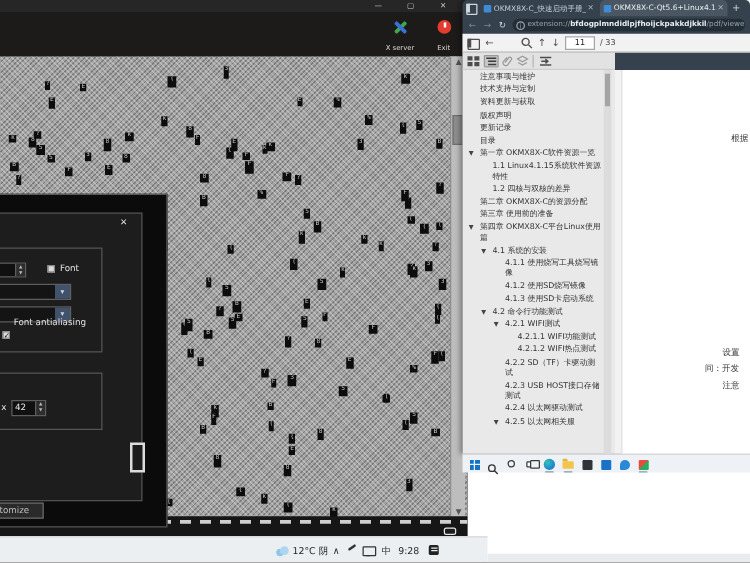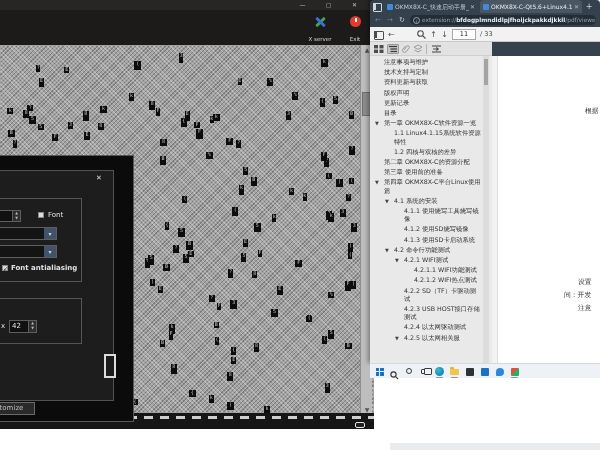--- a/index.html
+++ b/index.html
@@ -340,21 +340,21 @@
         </div>
         <span class="chk" style="left:73px;top:41px;"></span>
         <span class="clab" style="left:83px;top:40px;">Font</span>
         <div class="combo" style="left:6px;top:56px;width:86px;">
           <span class="btn">▾</span>
         </div>
         <div class="combo" style="left:6px;top:74px;width:86px;">
           <span class="btn">▾</span>
         </div>
         <span class="chk" style="left:37px;top:94px;">✓</span>
-        <span class="clab" style="left:46px;top:93px;font-weight:bold;">Font antialiasing</span>
+        <span class="clab" style="left:46px;top:83px;">Font antialiasing</span>
         <div class="grp" id="grp2"></div>
         <span class="clab" style="left:36px;top:151px;">x</span>
         <div class="spin" style="left:44px;top:149px;width:28px;height:13px;">
           <span class="v">42</span>
           <span class="ud">▲<br>▼</span>
         </div>
         <div id="focusbtn"></div>
       </div>
 
       <div class="abs" id="xsb">
@@ -525,15 +525,29 @@
       <div class="tbi" style="left: 124px;">
         <span class="blueapp"></span>
       </div>
       <div class="tbi" style="left: 139px;">
         <span class="colorapp"></span>
         <span class="ul"></span>
       </div>
     </div>
   <div class="abs" id="strip-r"></div>
 
+  <div class="abs" id="tbleft">
+    <div id="weather">
+      <span id="cloud"></span>
+      <span id="wtext">
+        <span>12°C</span> <span>阴</span>
+      </span>
+    </div>
+    <span class="tray" style="left:264px;width:10px;">∧</span>
+    <span class="tray" id="penico" style="left:276px;"></span>
+    <span class="tray" id="dispico" style="left:289px;"></span>
+    <span class="tray" style="left:303px;width:12px;">中</span>
+    <span class="tray" style="left:316px;width:22px;">9:28</span>
+    <span class="tray" id="notifico" style="left:342px;"></span>
+  </div>
   <div class="abs" id="gripRect"></div>
 
 </div>
 
 </body></html>

